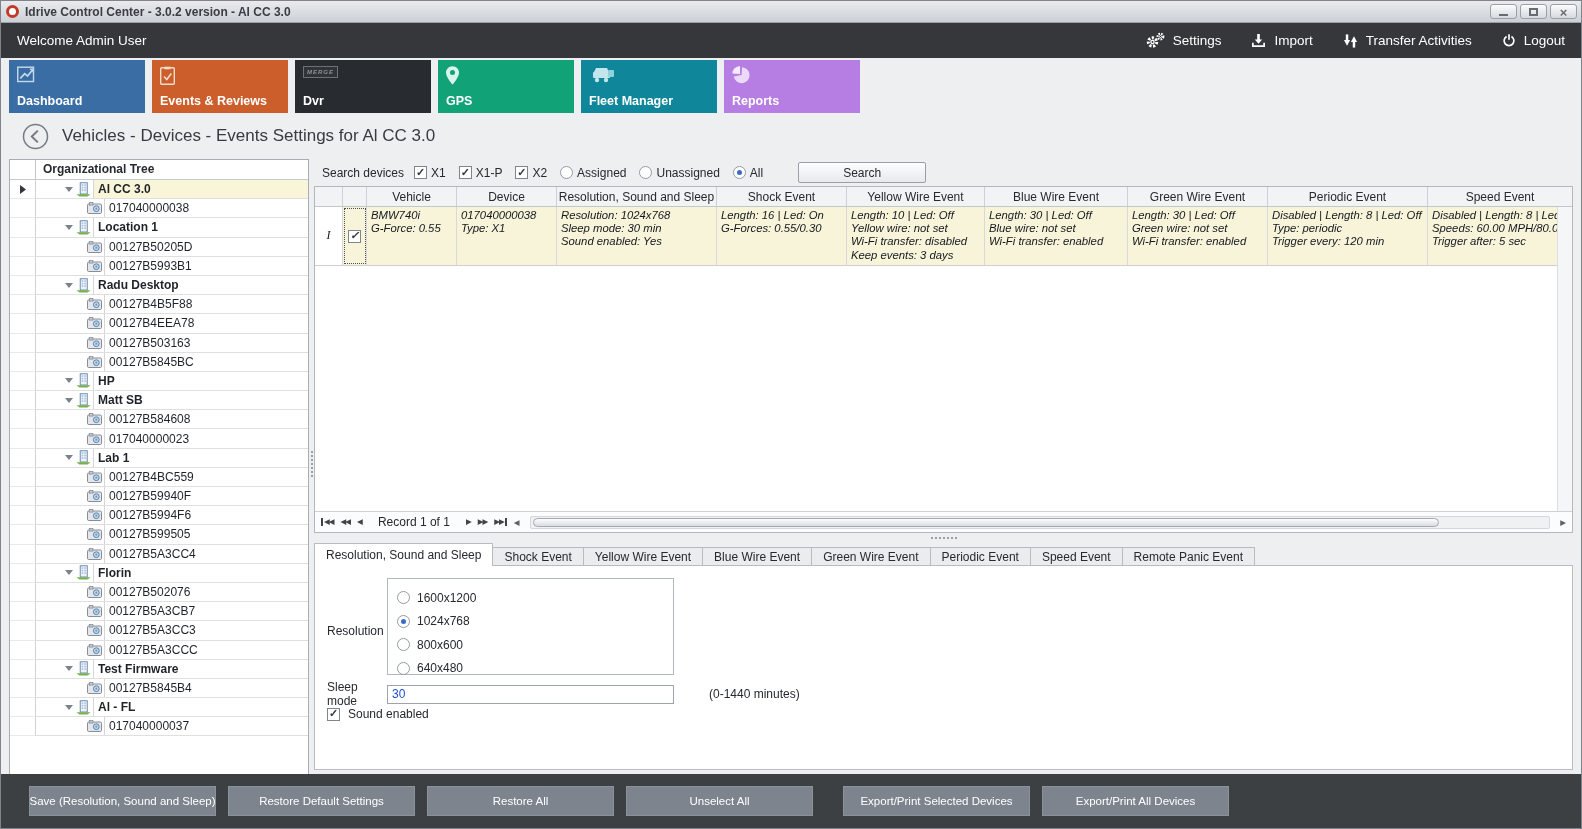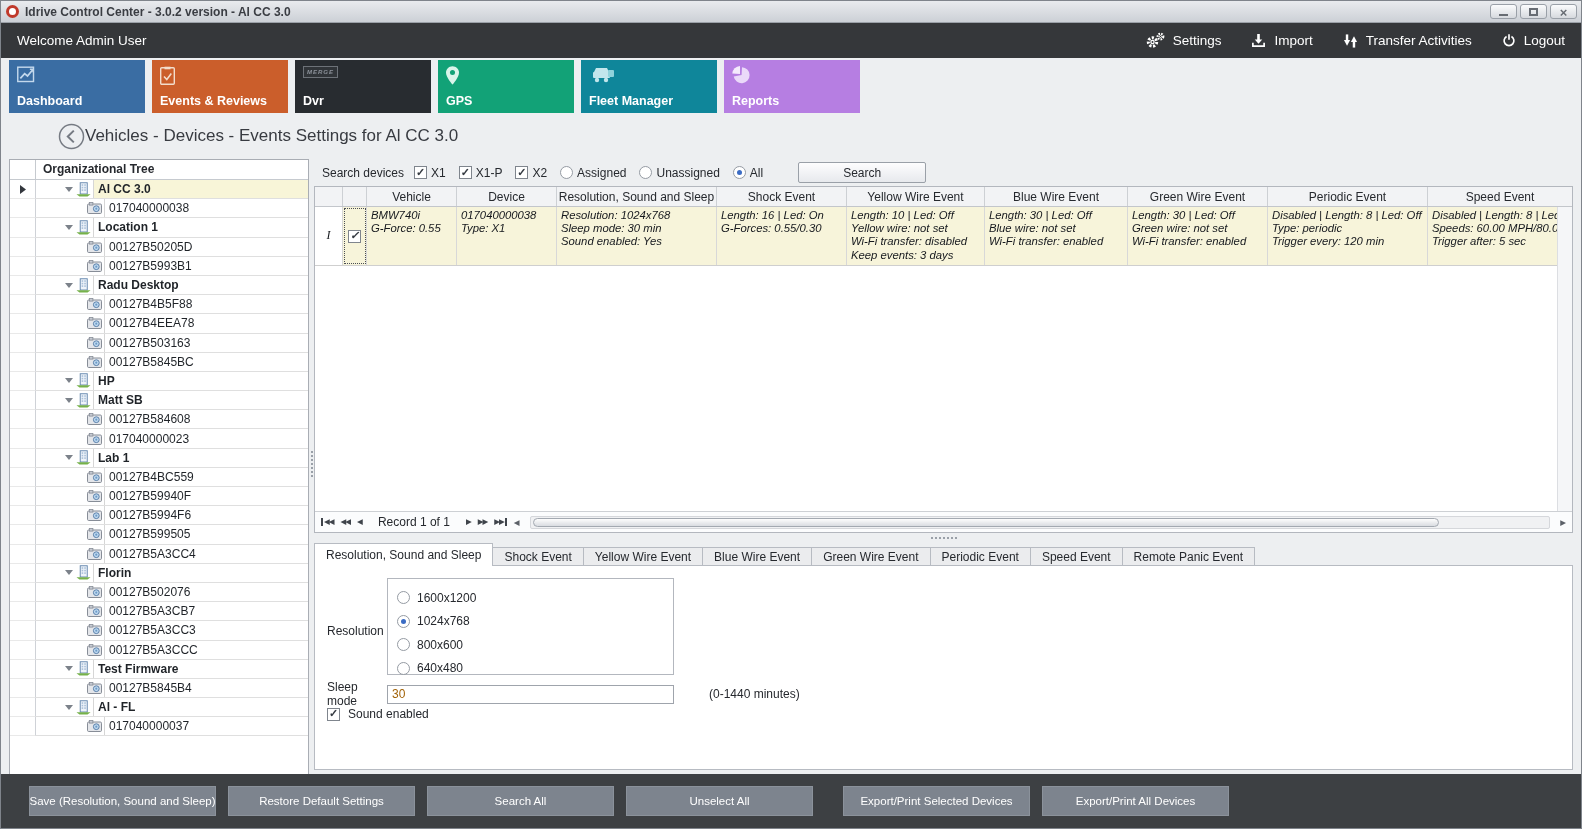--- a/index.html
+++ b/index.html
@@ -27,21 +27,21 @@
 
   
   .tiles { position:absolute; top:59px; left:8px; height:53px; display:flex; gap:7px; }
   .tile { width:136px; position:relative; color:#fff; }
   .tile .ticn { position:absolute; top:6px; left:8px; height:22px; display:flex; align-items:flex-start; }
   .tile .tlabel { position:absolute; bottom:5px; left:8px; font-size:12.5px; font-weight:bold; white-space:nowrap; }
   .mergebox { font-size:6px; font-style:italic; font-weight:bold; letter-spacing:1px; color:#8d939b;
     border:1px solid #6d7278; padding:2px 3px; background:rgba(255,255,255,0.04); }
 
   
-  .crumb { position:absolute; top:114px; left:0; right:0; height:42px; display:flex; align-items:center; padding-left:21px;margin-left:36px; }
+  .crumb { position:absolute; top:114px; left:0; right:0; height:42px; display:flex; align-items:center; gap:13px; padding-left:21px; }
   .backbtn { display:flex; }
   .crumbtitle { font-size:17px; color:#383b41; }
 
   
   .treepanel { position:absolute; left:8px; top:158px; width:300px; bottom:43px; background:#fff;
     border:1px solid #a9adb4; overflow:hidden; }
   .theader { display:flex; height:20px; border-bottom:1px solid #c6cacf; background:#fff; }
   .thind { width:26px; border-right:1px solid #c6cacf; }
   .thlabel { padding-left:7px; line-height:19px; font-size:12px; font-weight:bold; color:#26292e; }
   .trow { display:flex; height:19.2px; }
@@ -107,21 +107,21 @@
 
   
   .tabpanel { flex:1; background:#fff; border:1px solid #b7bbc2; margin-top:-1px; margin-bottom:4px;
     position:relative; font-size:12px; color:#26292e; z-index:1; }
   .reslabel { position:absolute; left:12px; top:58px; }
   .groupbox { position:absolute; left:72px; top:12px; width:287px; height:97px; border:1px solid #b3b7be; padding:7px 0 0 9px; }
   .ropt { height:23.5px; display:flex; align-items:center; gap:7px; }
   .sleeprow { position:absolute; left:12px; top:114px; display:flex; align-items:center; }
   .sleeplabel { width:60px; flex:none; }
   .sleepinput { width:287px; height:19px; border:1px solid #9fa4ac; font-size:12px; padding:0 4px;
-    font-family:inherit; color:#a16207; }
+    font-family:inherit; color:#1d4ed8; }
   .sleephint { margin-left:35px; }
   .soundrow { position:absolute; left:12px; top:141px; display:flex; align-items:center; gap:8px; }
 
   
   .footer { position:absolute; left:0; right:0; bottom:0; height:54px; background:#3d4043;
     display:flex; align-items:center; padding-left:28px; gap:12px; }
   .fbtn { width:187px; height:30px; background:#7d848e; border:1px solid #8b929b; color:#fff;
     font-size:11.5px; display:flex; align-items:center; justify-content:center; font-family:inherit; white-space:nowrap; }
   .fbtn.gap { margin-right:18px; }
 </style>
@@ -965,18 +965,18 @@
       <div class="soundrow">
         <span class="cb checked" id="soundcb"></span>
         <span>Sound enabled</span>
       </div>
     </div>
   </div>
 
   <div class="footer" id="footer">
       <div class="fbtn">Save (Resolution, Sound and Sleep)</div>
       <div class="fbtn">Restore Default Settings</div>
-      <div class="fbtn">Search All</div>
+      <div class="fbtn">Restore All</div>
       <div class="fbtn gap">Unselect All</div>
       <div class="fbtn">Export/Print Selected Devices</div>
       <div class="fbtn">Export/Print All Devices</div>
     </div>
 </div>
 
 </body></html>

